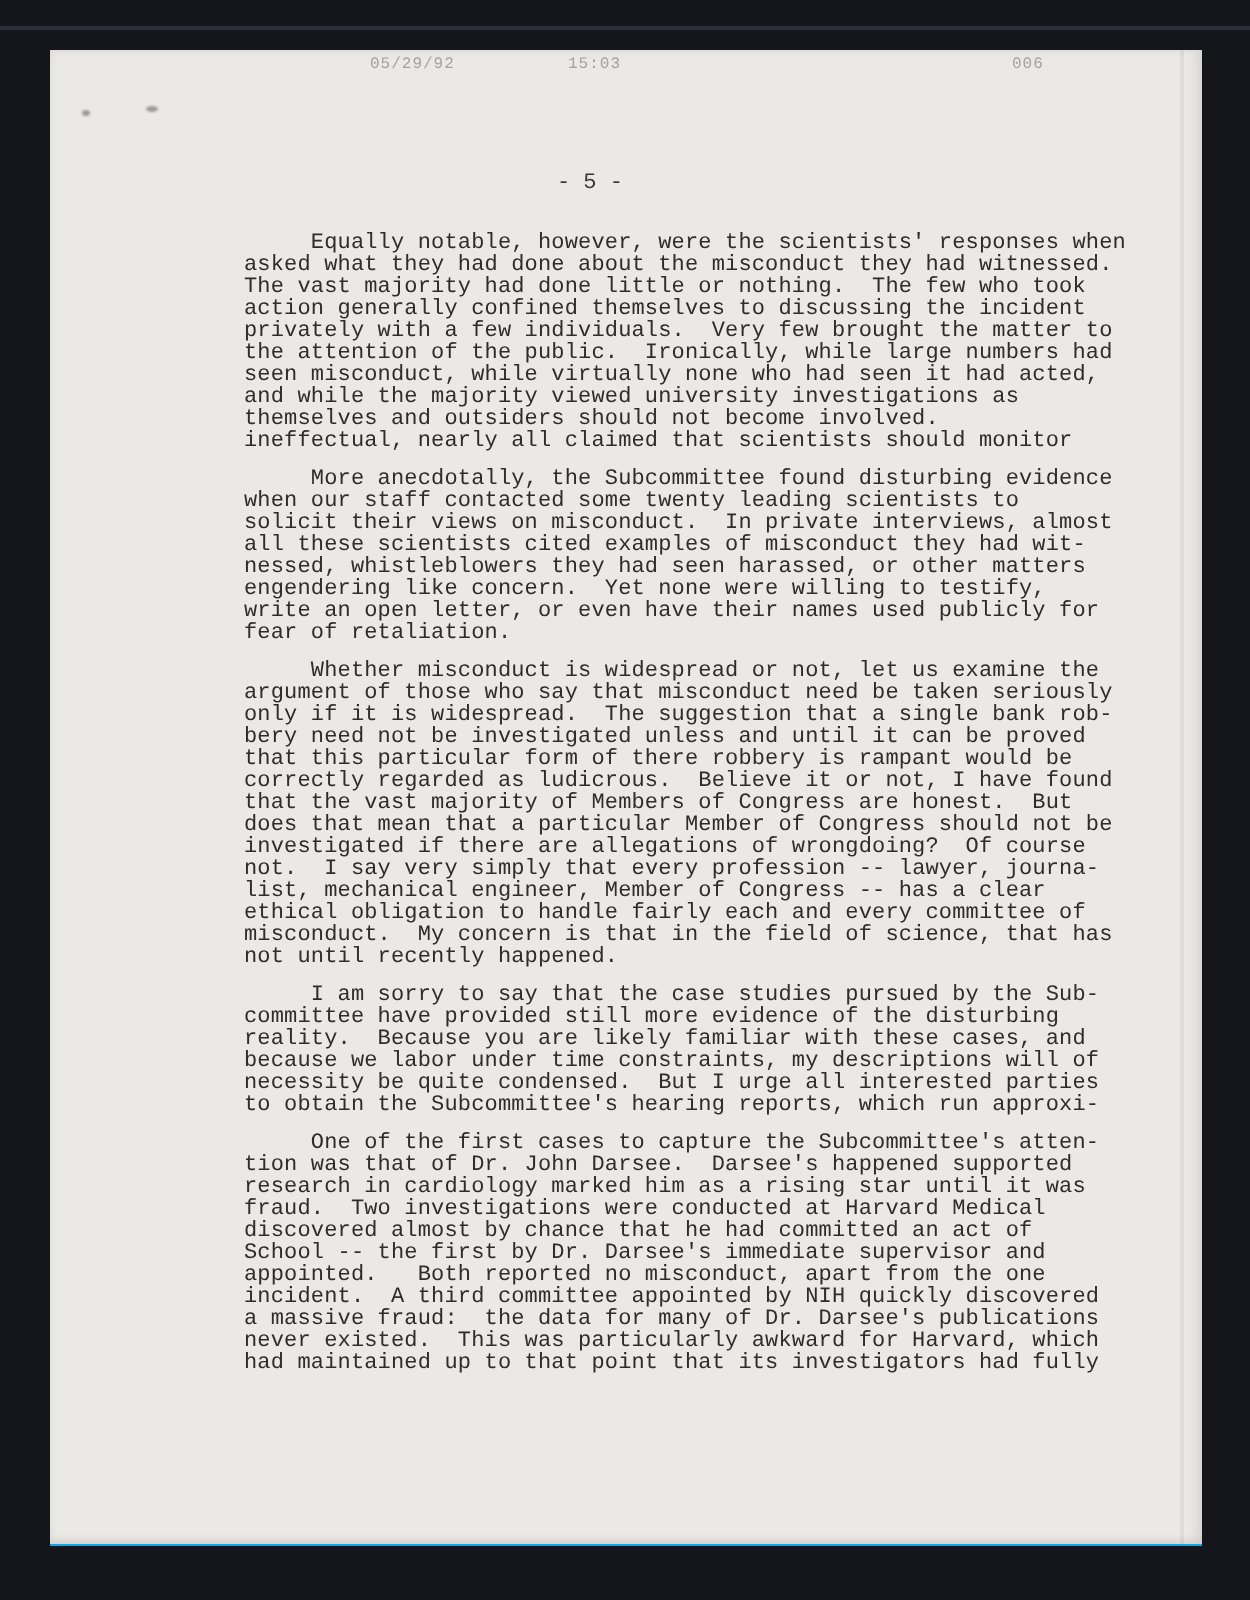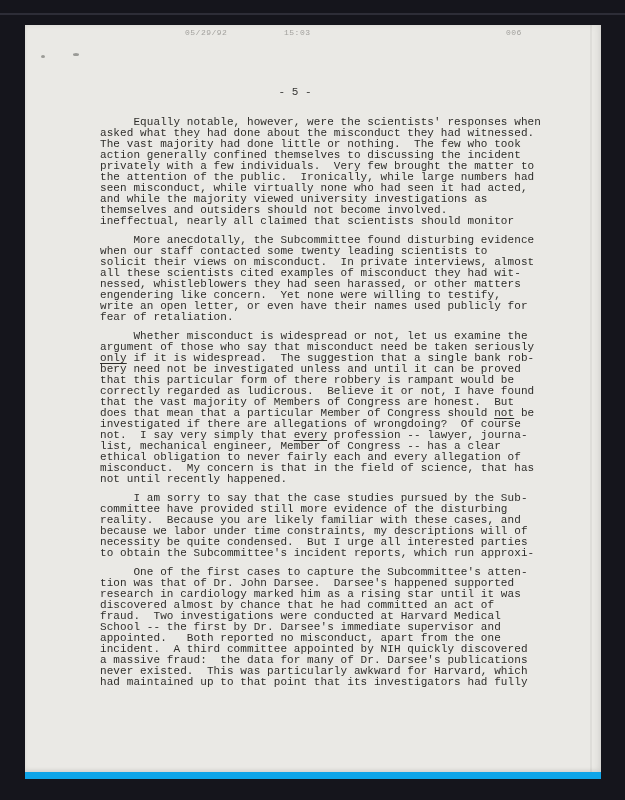--- a/index.html
+++ b/index.html
@@ -23,21 +23,21 @@
     background: #2d2d37;
   }
   .paper {
     position: absolute;
     left: 25px;
     top: 25px;
     width: 576px;
     height: 747px;
     background: #eae9e5;
     box-shadow: inset -3px 0 6px rgba(0,0,0,0.07), inset 0 -2px 4px rgba(0,0,0,0.06);
-    border-bottom: 7px solid #0ea5e9;
+    border-bottom: 1px solid #0ea5e9;
   }
   .paper-crease {
     position: absolute;
     top: 0;
     left: 565px;
     width: 2px;
     height: 747px;
     background: rgba(0,0,0,0.05);
   }
   .fax-header span {
@@ -79,23 +79,23 @@
     line-height: 11px;
     letter-spacing: 0.08px;
     color: #2e2d2a;
   }
   .para {
     margin: 0 0 8px 0;
   }
   .line {
     white-space: pre;
     height: 11px;
+    margin-left: 22px;
   }
   .u {
-    text-decoration: underline;
     text-underline-offset: 1.5px;
   }
 </style>
 </head>
 <body>
 
 <div class="seam"></div>
 
 <div class="paper">
   <div class="paper-crease"></div>
@@ -139,38 +139,38 @@
         <div class="line"><span>argument of those who say that misconduct need be taken seriously</span></div>
         <div class="line"><span class="u">only</span><span> if it is widespread.  The suggestion that a single bank rob-</span></div>
         <div class="line"><span>bery need not be investigated unless and until it can be proved</span></div>
         <div class="line"><span>that this particular form of there robbery is rampant would be</span></div>
         <div class="line"><span>correctly regarded as ludicrous.  Believe it or not, I have found</span></div>
         <div class="line"><span>that the vast majority of Members of Congress are honest.  But</span></div>
         <div class="line"><span>does that mean that a particular Member of Congress should </span><span class="u">not</span><span> be</span></div>
         <div class="line"><span>investigated if there are allegations of wrongdoing?  Of course</span></div>
         <div class="line"><span>not.  I say very simply that </span><span class="u">every</span><span> profession -- lawyer, journa-</span></div>
         <div class="line"><span>list, mechanical engineer, Member of Congress -- has a clear</span></div>
-        <div class="line"><span>ethical obligation to never fairly each and every allegation of</span></div>
+        <div class="line"><span>ethical obligation to handle fairly each and every committee of</span></div>
         <div class="line"><span>misconduct.  My concern is that in the field of science, that has</span></div>
         <div class="line"><span>not until recently happened.</span></div>
       </div>
       <div class="para">
         <div class="line"><span>     I am sorry to say that the case studies pursued by the Sub-</span></div>
         <div class="line"><span>committee have provided still more evidence of the disturbing</span></div>
         <div class="line"><span>reality.  Because you are likely familiar with these cases, and</span></div>
         <div class="line"><span>because we labor under time constraints, my descriptions will of</span></div>
         <div class="line"><span>necessity be quite condensed.  But I urge all interested parties</span></div>
-        <div class="line"><span>to obtain the Subcommittee's incident reports, which run approxi-</span></div>
+        <div class="line"><span>to obtain the Subcommittee's hearing reports, which run approxi-</span></div>
       </div>
       <div class="para">
         <div class="line"><span>     One of the first cases to capture the Subcommittee's atten-</span></div>
         <div class="line"><span>tion was that of Dr. John Darsee.  Darsee's happened supported</span></div>
         <div class="line"><span>research in cardiology marked him as a rising star until it was</span></div>
+        <div class="line"><span>fraud.  Two investigations were conducted at Harvard Medical</span></div>
         <div class="line"><span>discovered almost by chance that he had committed an act of</span></div>
-        <div class="line"><span>fraud.  Two investigations were conducted at Harvard Medical</span></div>
         <div class="line"><span>School -- the first by Dr. Darsee's immediate supervisor and</span></div>
         <div class="line"><span>appointed.   Both reported no misconduct, apart from the one</span></div>
         <div class="line"><span>incident.  A third committee appointed by NIH quickly discovered</span></div>
         <div class="line"><span>a massive fraud:  the data for many of Dr. Darsee's publications</span></div>
         <div class="line"><span>never existed.  This was particularly awkward for Harvard, which</span></div>
         <div class="line"><span>had maintained up to that point that its investigators had fully</span></div>
       </div>
     </div>
 </div>
 

